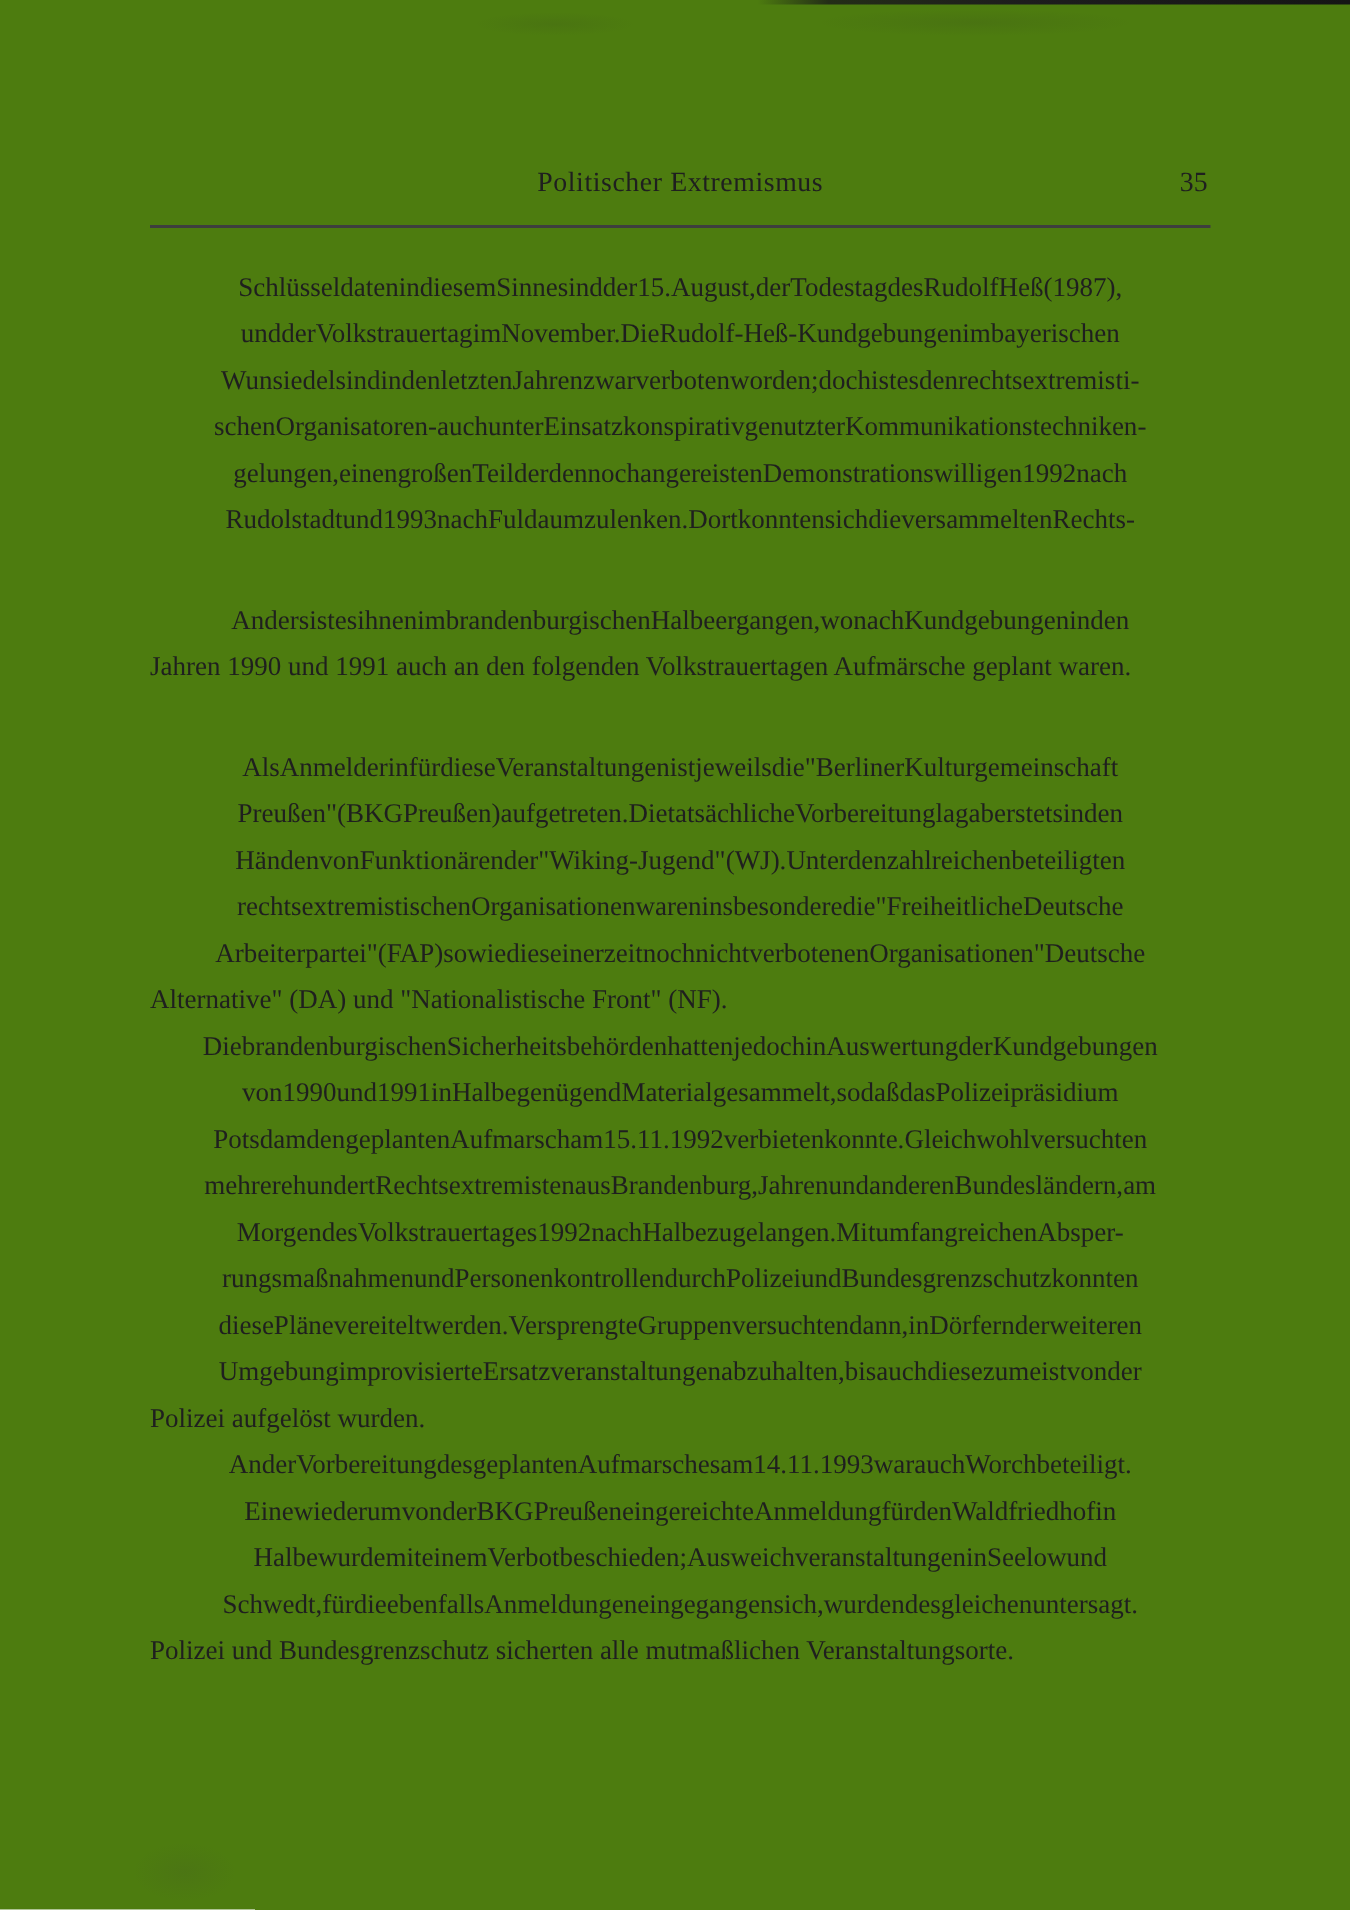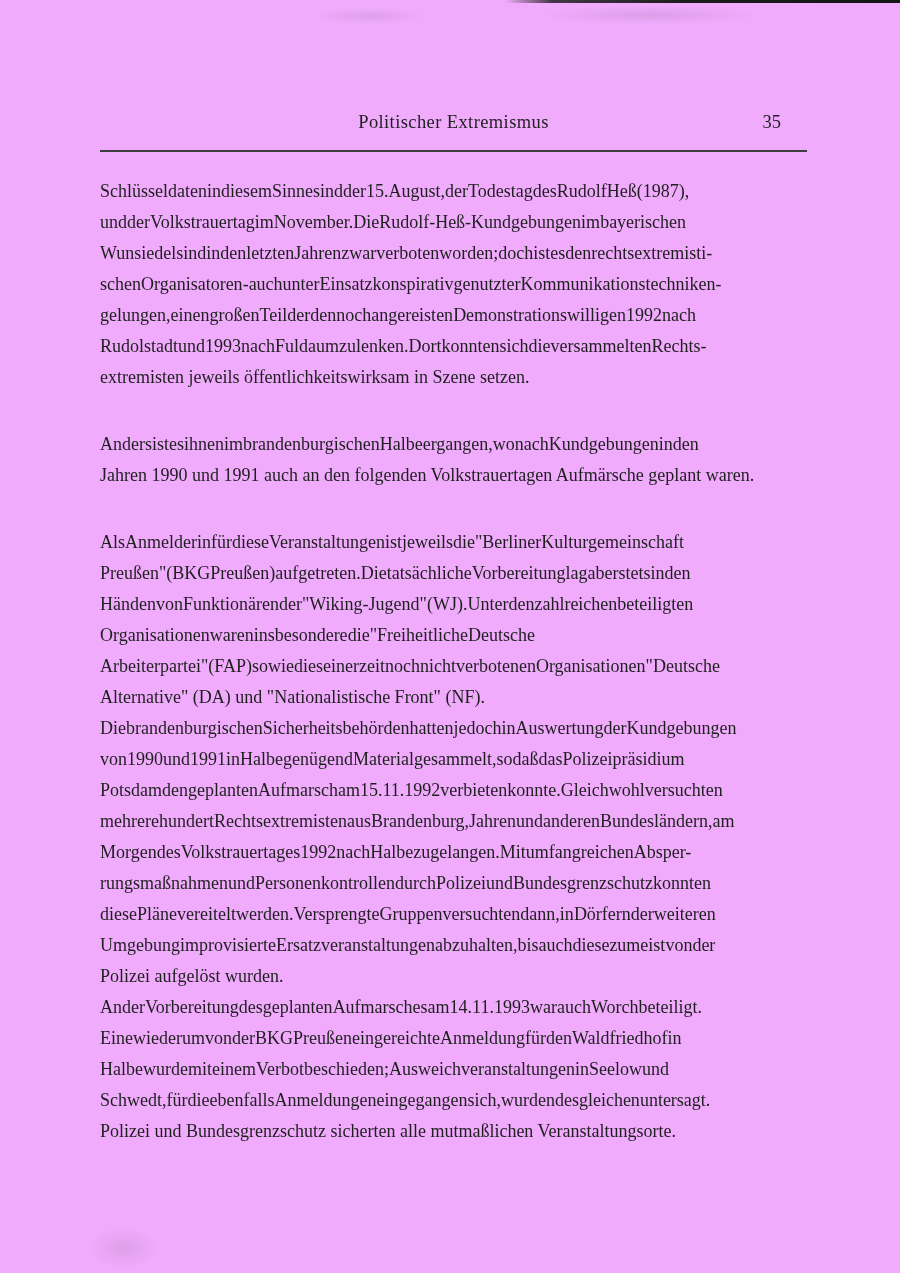--- a/index.html
+++ b/index.html
@@ -4,21 +4,21 @@
 <style>
   html, body {
     margin: 0;
     padding: 0;
     background: #fdfdfc;
   }
   .page {
     position: relative;
     width: 900px;
     height: 1273px;
-    background: #f0abfc;
+    background: #4d7c0f;
     overflow: hidden;
     font-family: "Liberation Serif", "DejaVu Serif", serif;
     color: #1f1f1f;
   }
   
   .artifact { position: absolute; pointer-events: none; }
   .top-edge {
     left: 505px; top: 0; width: 395px; height: 3px;
     background: linear-gradient(to right, rgba(20,20,20,0), rgba(25,25,25,0.8) 12%, #1d1d1d 45%, #151515);
   }
@@ -39,21 +39,21 @@
     position: relative;
     margin: 0 93px 0 100px;
     padding-top: 110px;
     text-align: center;
     font-size: 18.5px;
     line-height: 24px;
     letter-spacing: 0.4px;
   }
   .page-number {
     position: absolute;
-    right: 26px;
+    right: 2px;
     bottom: 0;
     letter-spacing: 0;
   }
   .header-rule {
     margin: 16px 93px 0 100px;
     border: none;
     border-top: 2px solid #3e3e3e;
     height: 0;
   }
   
@@ -63,21 +63,21 @@
   }
   .paragraph.sp { margin-top: 36px; }
   .line {
     height: 31px;
     line-height: 31px;
     overflow: hidden;
     white-space: nowrap;
   }
   .line.j {
     display: flex;
-    justify-content: flex-start;
+    justify-content: center;
     flex-wrap: nowrap;
   }
   .b { font-weight: normal; }
 </style>
 </head>
 <body>
 
 <div class="page">
   <div class="artifact top-edge"></div>
   <div class="artifact smudge-a"></div>
@@ -167,21 +167,20 @@
           <span>nach</span>
           <span>Fulda</span>
           <span>umzulenken.</span>
           <span>Dort</span>
           <span>konnten</span>
           <span>sich</span>
           <span>die</span>
           <span>versammelten</span>
           <span>Rechts-</span>
         </div>
-        <div class="line"><span>extremisten jeweils öffentlichkeitswirksam in Szene setzen.</span></div>
       </div>
       <div class="paragraph sp">
         <div class="line j">
           <span>Anders</span>
           <span>ist</span>
           <span>es</span>
           <span>ihnen</span>
           <span>im</span>
           <span>brandenburgischen</span>
           <span class="b">Halbe</span>
@@ -227,20 +226,21 @@
           <span>Funktionären</span>
           <span>der</span>
           <span>"Wiking-Jugend"</span>
           <span>(WJ).</span>
           <span>Unter</span>
           <span>den</span>
           <span>zahlreichen</span>
           <span>beteiligten</span>
         </div>
         <div class="line j">
+          <span>rechtsextremistischen</span>
           <span>Organisationen</span>
           <span>waren</span>
           <span>insbesondere</span>
           <span>die</span>
           <span>"Freiheitliche</span>
           <span>Deutsche</span>
         </div>
         <div class="line j">
           <span>Arbeiterpartei"</span>
           <span>(FAP)</span>

